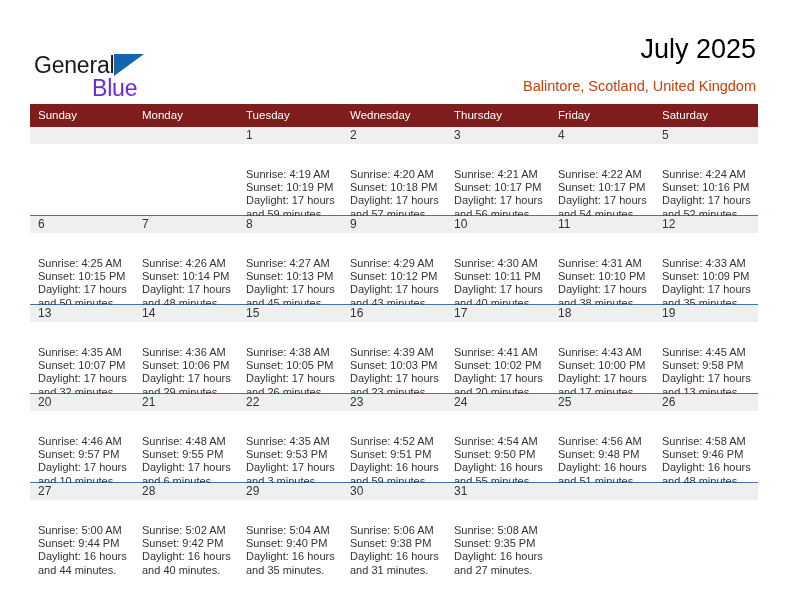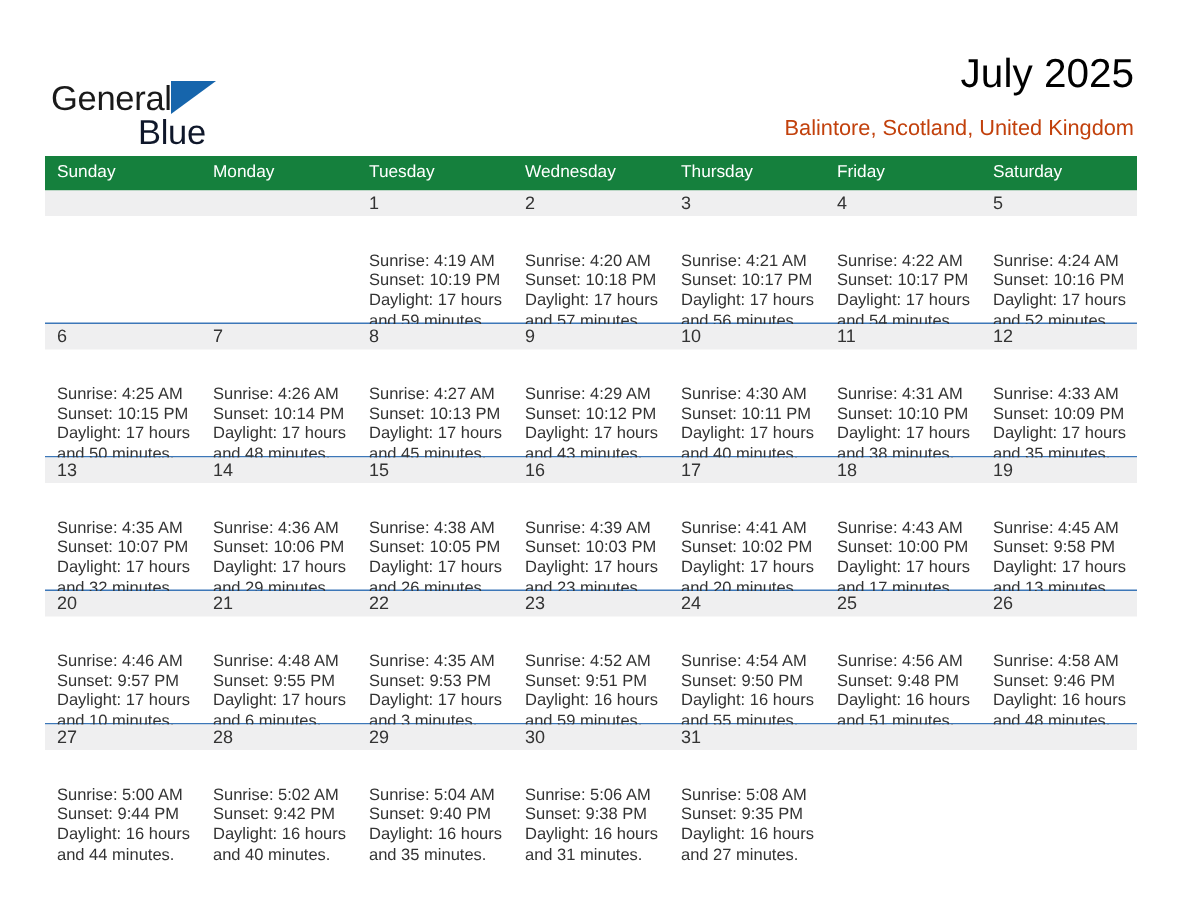--- a/index.html
+++ b/index.html
@@ -54,21 +54,21 @@
     width: 0;
     height: 0;
     border-left: 30px solid #1665ac;
     border-bottom: 22px solid transparent;
   }
   .brand-bottom {
     position: absolute;
     left: 58px;
     top: 23px;
     font-size: 23px;
-    color: #0f172a;
+    color: #6d28d9;
     letter-spacing: -0.2px;
   }
   .title {
     position: absolute;
     right: 36px;
     top: 34px;
     font-size: 27px;
     color: #000000;
     text-align: right;
     white-space: nowrap;
@@ -86,21 +86,21 @@
   
   .calendar {
     position: absolute;
     left: 30px;
     top: 104px;
     width: 728px;
     border-collapse: collapse;
     table-layout: fixed;
   }
   .calendar th {
-    background: #15803d;
+    background: #7f1d1d;
     color: #ffffff;
     font-size: 11.5px;
     font-weight: normal;
     text-align: left;
     padding: 5px 0 6px 8px;
     height: 12px;
     box-sizing: content-box;
   }
   .calendar td {
     vertical-align: top;

